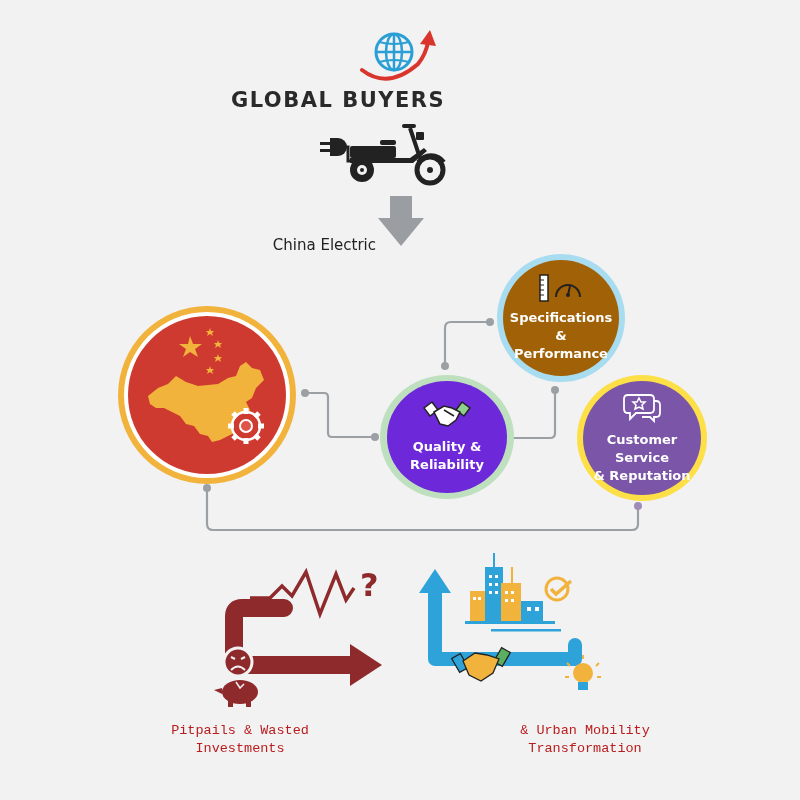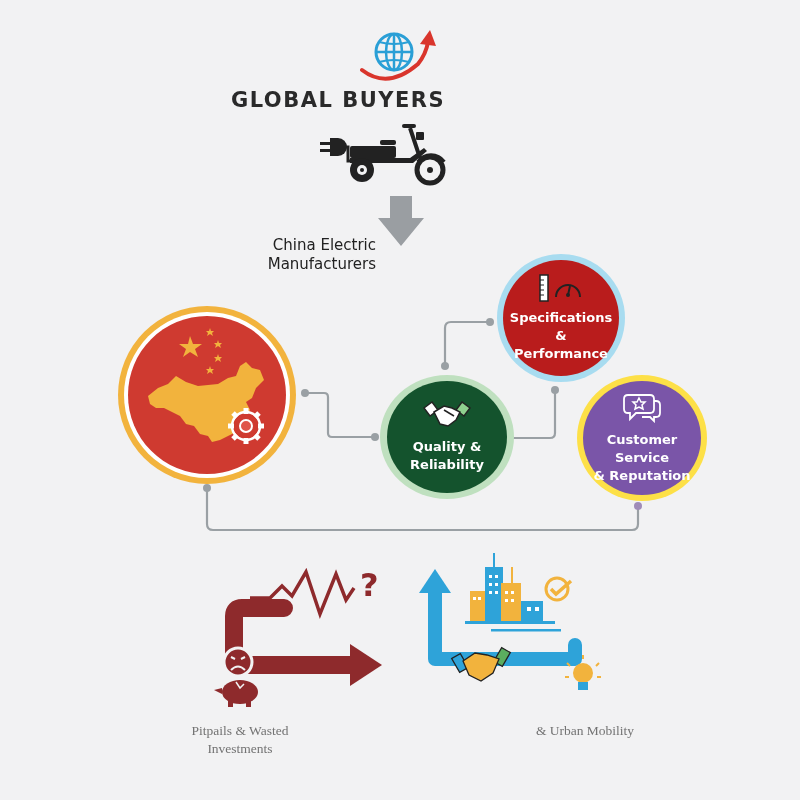--- a/index.html
+++ b/index.html
@@ -3,21 +3,21 @@
 <meta charset="utf-8">
 <style>
   * { box-sizing: border-box; margin: 0; padding: 0; }
   html, body { width: 800px; height: 800px; background: #f2f2f3; overflow: hidden; }
   body { position: relative; font-family: "Liberation Sans", "DejaVu Sans", sans-serif; color: #222; }
   .abs { position: absolute; }
   .title { left: 0; width: 676px; top: 88px; text-align: center; font-size: 21px; font-weight: bold; letter-spacing: 1.5px; color: #2a2a2a; font-family: "DejaVu Sans", sans-serif; }
   .label-mfr { left: 236px; top: 236px; width: 140px; text-align: right; font-size: 15px; line-height: 19px; color: #222; font-family: "DejaVu Sans", sans-serif; }
   .circle { position: absolute; border-radius: 50%; display: flex; flex-direction: column; align-items: center; justify-content: center; color: #fff; text-align: center; }
   .circle .ctext { font-size: 13px; line-height: 18px; font-weight: bold; font-family: "DejaVu Sans", sans-serif; }
-  .bottom-label { font-size: 13.5px; line-height: 18px; text-align: center; color: #737373; font-family: Liberation Serif, serif; }
+  .bottom-label { font-size: 13.5px; line-height: 18px; text-align: center; color: #b91c1c; font-family: Liberation Mono, monospace; }
 </style>
 </head>
 <body>
 
 <svg class="abs" style="left:358px;top:26px;" width="84" height="60" viewBox="0 0 84 60">
   <circle cx="36" cy="26" r="18" fill="none" stroke="#2a9fd6" stroke-width="3"></circle>
   <ellipse cx="36" cy="26" rx="8" ry="18" fill="none" stroke="#2a9fd6" stroke-width="2.5"></ellipse>
   <line x1="18" y1="26" x2="54" y2="26" stroke="#2a9fd6" stroke-width="2.5"></line>
   <line x1="36" y1="8" x2="36" y2="44" stroke="#2a9fd6" stroke-width="2.5"></line>
   <path d="M21 16 Q36 20 51 16" fill="none" stroke="#2a9fd6" stroke-width="2"></path>
@@ -48,21 +48,20 @@
     <circle cx="112" cy="52" r="3" fill="#222"></circle>
   <path d="M100 44 a16 16 0 0 1 26 0" fill="none" stroke="#222" stroke-width="4"></path>
 </svg>
 
 <svg class="abs" style="left:376px;top:196px;" width="50" height="52" viewBox="0 0 50 52">
   <polygon points="14,0 36,0 36,22 48,22 25,50 2,22 14,22" fill="#9a9ea2"></polygon>
 </svg>
 
 <div class="abs label-mfr">
   <div>China Electric</div>
-  <div>Manufacturers</div>
 </div>
 
 <svg class="abs" style="left:0;top:0;" width="800" height="800" viewBox="0 0 800 800">
   <g fill="none" stroke="#9aa0a4" stroke-width="2.2">
     <path d="M305 393 H324 Q328 393 328 397 V433 Q328 437 332 437 H375"></path>
     <path d="M445 366 V328 Q445 322 451 322 H490"></path>
     <path d="M512 438 H550 Q555 438 555 433 V390"></path>
     <path d="M207 488 V524 Q207 530 213 530 H632 Q638 530 638 524 V506"></path>
   </g>
   <g fill="#9aa0a4">
@@ -100,40 +99,40 @@
           </g>
           <circle r="12" fill="#cf3a30"></circle>
           <circle r="6" fill="#e0554a" stroke="#fff" stroke-width="2"></circle>
         </g>
       </svg>
     </div>
   </div>
 </div>
 
 <div class="circle" style="left:497px;top:254px;width:128px;height:128px;background:#a8dcf0;">
-  <div class="circle" style="position:relative;width:116px;height:116px;background:#b91c1c;">
+  <div class="circle" style="position:relative;width:116px;height:116px;background:#a16207;">
     <svg width="46" height="30" viewBox="0 0 46 30" style="margin-bottom:6px;">
       <rect x="2" y="2" width="8" height="26" fill="#fff" stroke="#222" stroke-width="1.5"></rect>
       <g stroke="#222" stroke-width="1">
           <line x1="2" y1="7" x2="6" y2="7"></line>
           <line x1="2" y1="12" x2="6" y2="12"></line>
           <line x1="2" y1="17" x2="6" y2="17"></line>
           <line x1="2" y1="22" x2="6" y2="22"></line>
         </g>
       <path d="M18 24 A12 12 0 1 1 42 24" fill="none" stroke="#222" stroke-width="2"></path>
       <line x1="30" y1="22" x2="32" y2="13" stroke="#222" stroke-width="2"></line>
       <circle cx="30" cy="22" r="2" fill="#222"></circle>
     </svg>
     <div class="ctext">Specifications &amp;</div>
     <div class="ctext">Performance</div>
   </div>
 </div>
 
 <div class="circle" style="left:380px;top:375px;width:134px;height:124px;border-radius:50%;background:#bfe0bf;">
-  <div class="circle" style="position:relative;width:120px;height:112px;background:#14532d;">
+  <div class="circle" style="position:relative;width:120px;height:112px;background:#6d28d9;">
     <svg width="50" height="30" viewBox="0 0 50 30" style="margin-bottom:8px;">
       <path d="M2 8 L10 2 L16 10 L8 16 Z" fill="#fff" stroke="#222" stroke-width="1.5"></path>
       <path d="M48 8 L40 2 L34 10 L42 16 Z" fill="#8fd08f" stroke="#222" stroke-width="1.5"></path>
       <path d="M12 12 L22 6 L30 8 L38 12 L34 20 L26 26 L18 24 Z" fill="#fff" stroke="#222" stroke-width="1.5"></path>
       <path d="M22 10 L32 16" stroke="#222" stroke-width="1.5"></path>
     </svg>
     <div class="ctext">Quality &amp;</div>
     <div class="ctext">Reliability</div>
   </div>
 </div>
@@ -225,13 +224,14 @@
     </g>
   </g>
 </svg>
 
 <div class="abs bottom-label" style="left:170px;top:722px;width:140px;">
   <div>Pitpails &amp; Wasted</div>
   <div>Investments</div>
 </div>
 <div class="abs bottom-label" style="left:490px;top:722px;width:190px;">
   <div>&amp; Urban Mobility</div>
+  <div>Transformation</div>
 </div>
 
 </body></html>

